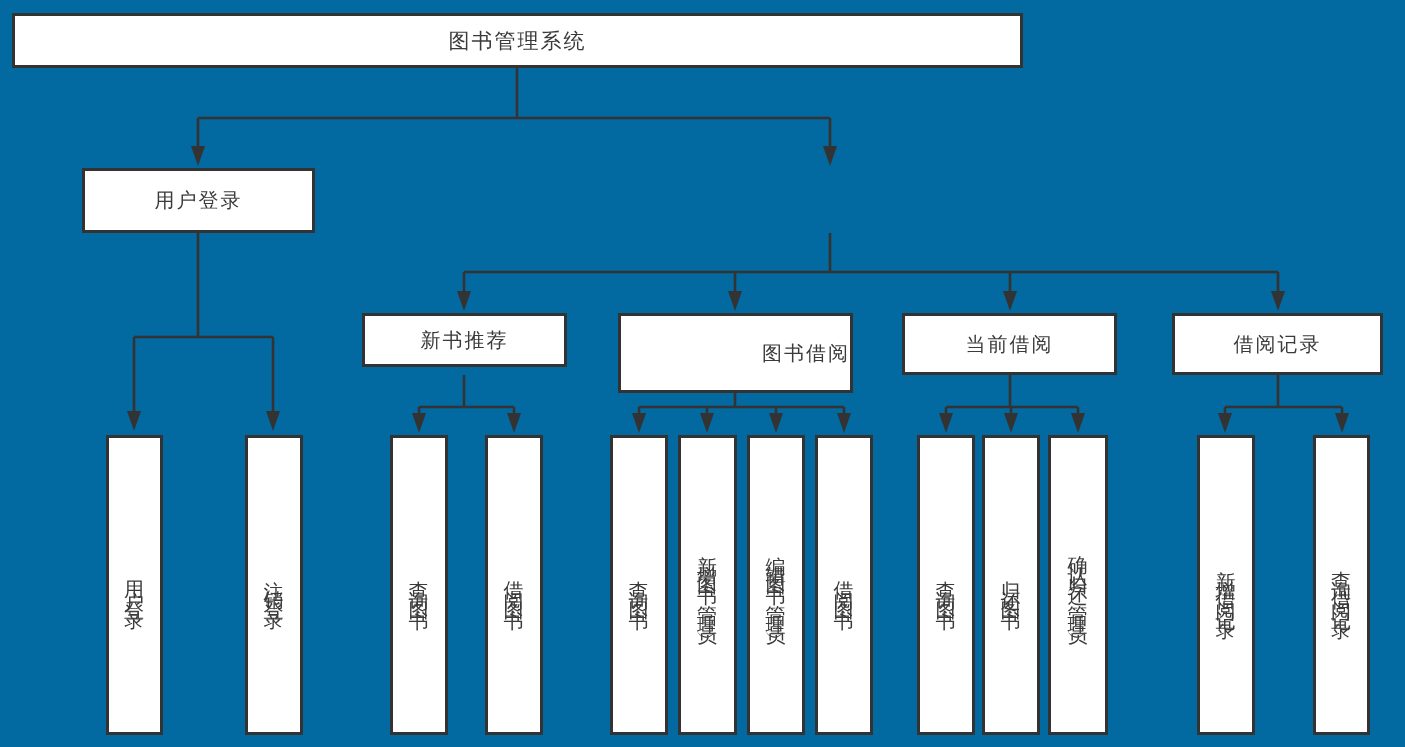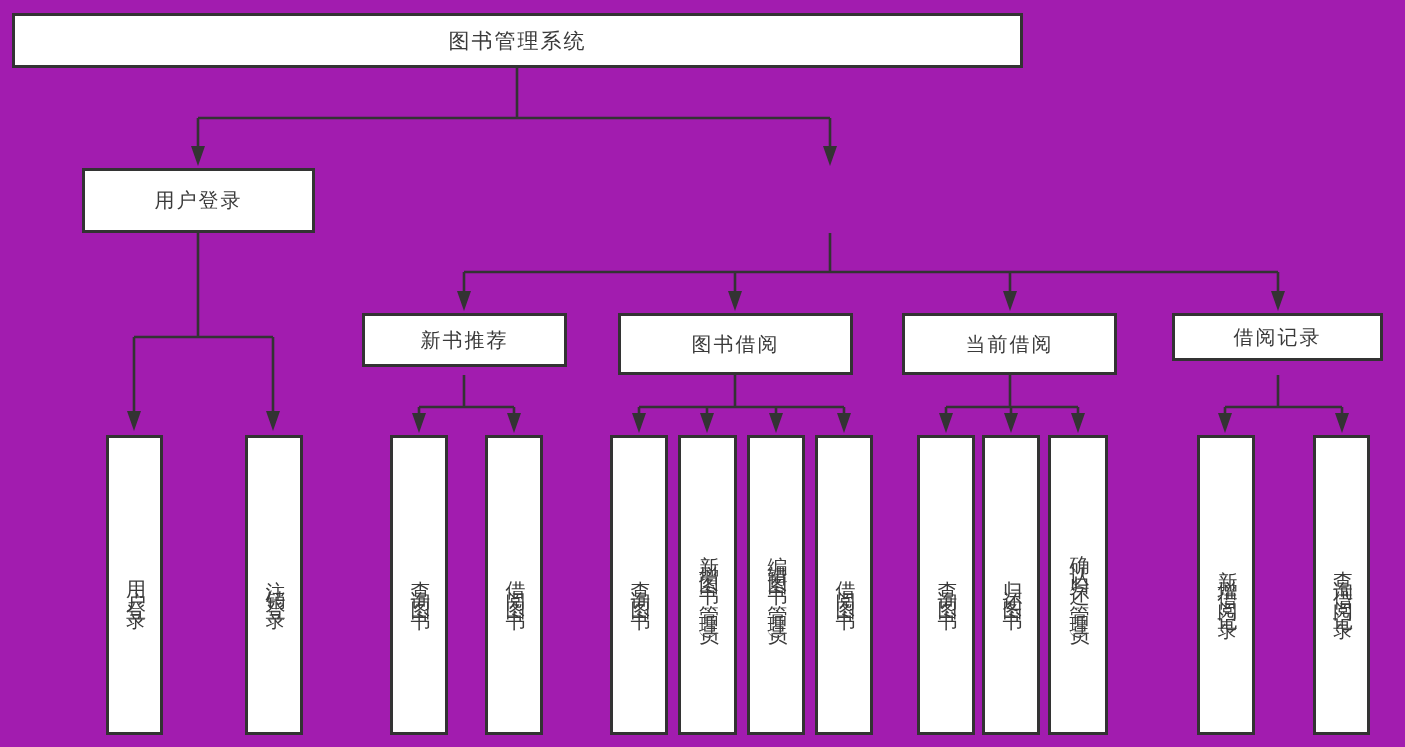--- a/index.html
+++ b/index.html
@@ -4,22 +4,22 @@
 <style>
   html, body {
     margin: 0;
     padding: 0;
     background: #ffffff;
   }
   #stage {
     position: relative;
     width: 1405px;
     height: 747px;
-    background: #a21caf;
-    font-family: Liberation Mono, monospace;
+    background: #0369a1;
+    font-family: Liberation Sans, sans-serif;
     overflow: hidden;
   }
   #connector-layer {
     position: absolute;
     left: 0;
     top: 0;
     width: 1405px;
     height: 747px;
     z-index: 0;
   }
@@ -116,27 +116,27 @@
     <span>图书管理系统</span>
   </div>
 
   <div class="node hnode" style="left:82px; top:168px; width:233px; height:65px;">
     <span>用户登录</span>
   </div>
 
   <div class="node hnode" style="left:362px; top:313px; width:205px; height:54px;">
     <span>新书推荐</span>
   </div>
-  <div class="node hnode" style="left:618px; top:313px; width:235px; height:62px;">
+  <div class="node hnode" style="left:618px; top:313px; width:235px; height:80px;justify-content:flex-end;">
     <span>图书借阅</span>
   </div>
   <div class="node hnode" style="left:902px; top:313px; width:215px; height:62px;align-items:center;">
     <span>当前借阅</span>
   </div>
-  <div class="node hnode" style="left:1172px; top:313px; width:211px; height:48px;">
+  <div class="node hnode" style="left:1172px; top:313px; width:211px; height:62px;">
     <span>借阅记录</span>
   </div>
 
   <div class="node vnode" style="left:106px; top:435px; width:57px; height:300px;">
     <span>用户登录</span>
   </div>
   <div class="node vnode" style="left:245px; top:435px; width:58px; height:300px;">
     <span>注销登录</span>
   </div>
 

